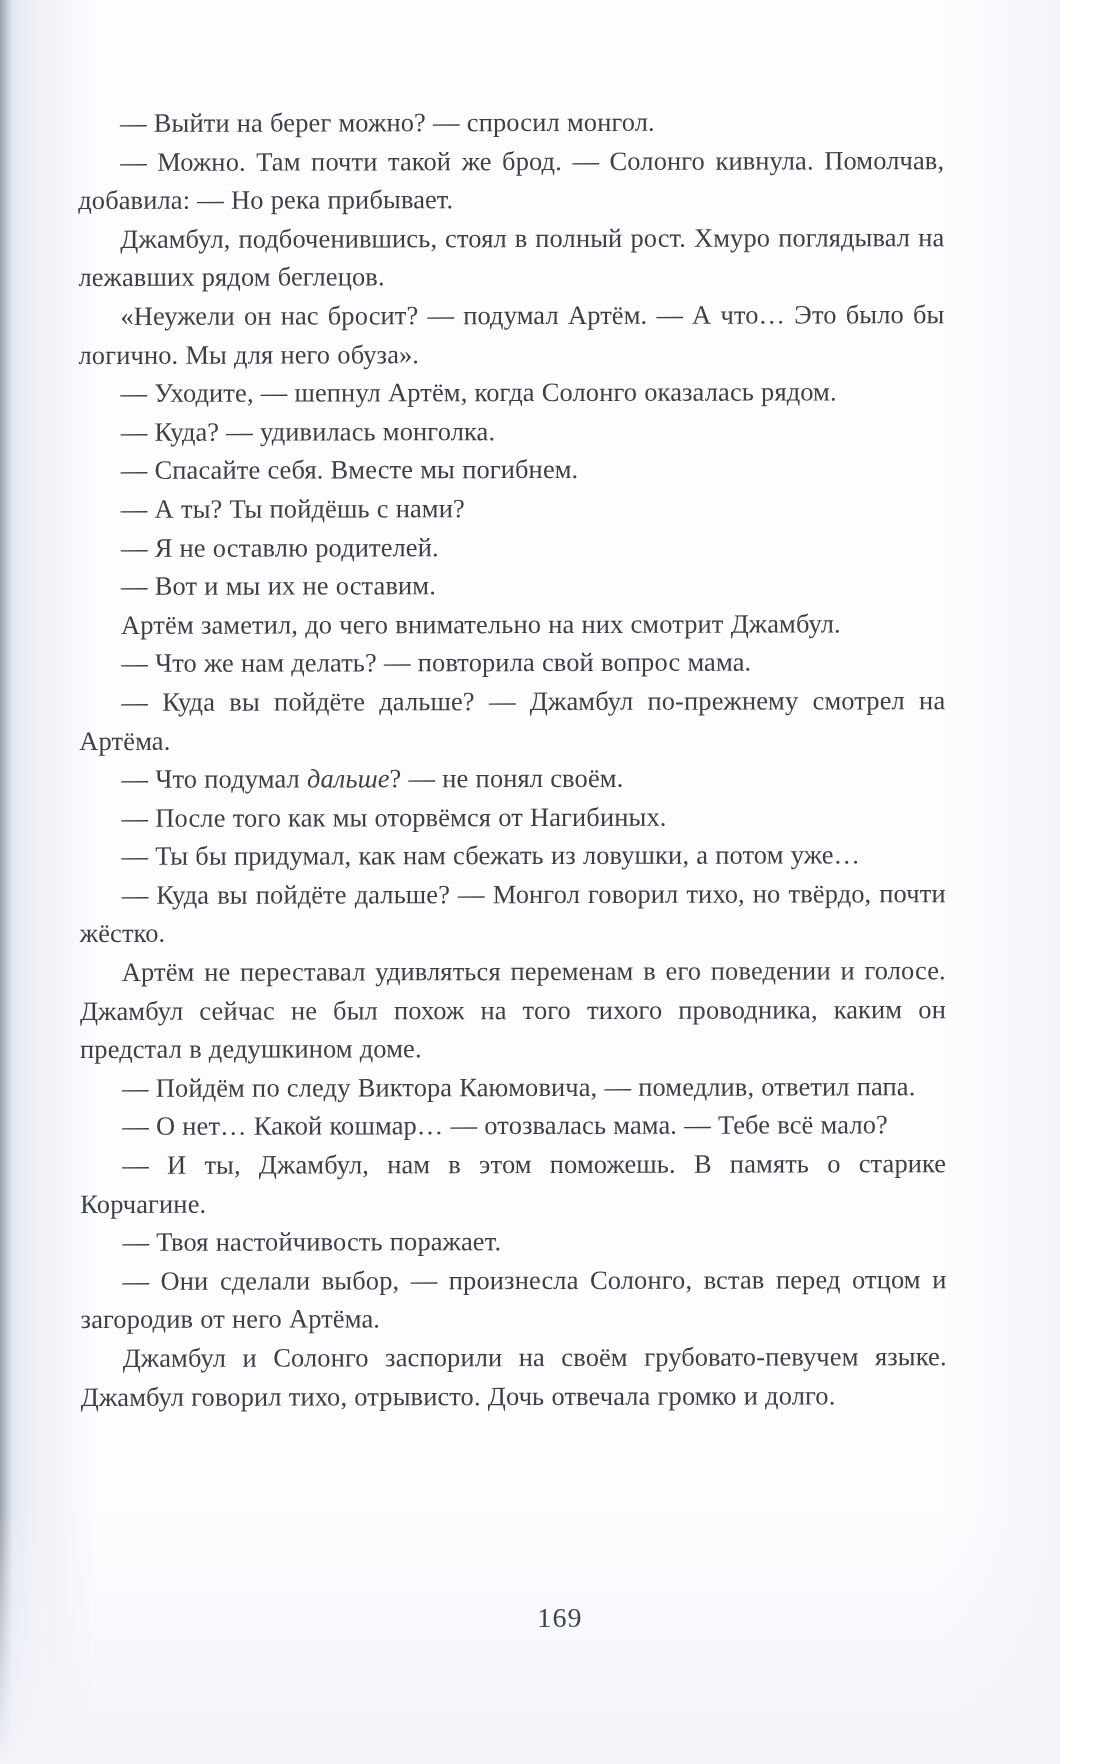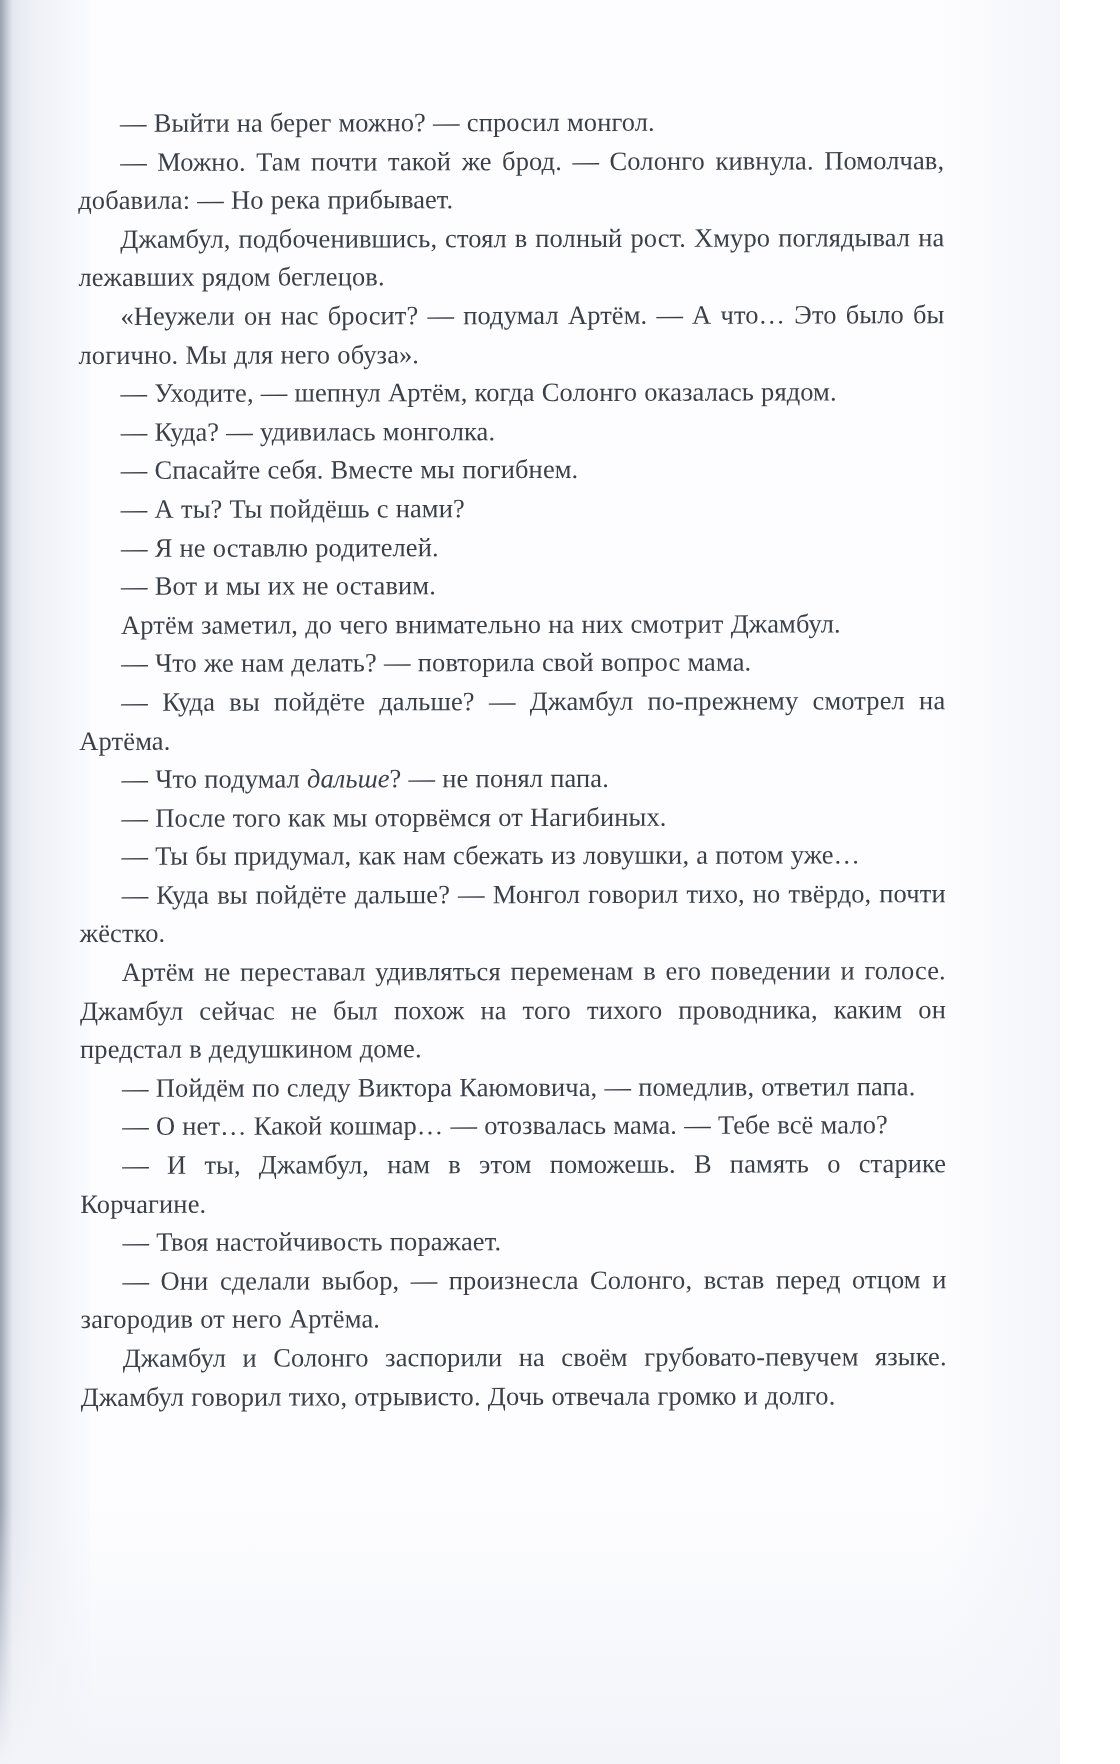--- a/index.html
+++ b/index.html
@@ -102,27 +102,28 @@
     <p class="para">«Неужели он нас бросит? — подумал Артём. — А что… Это было бы логично. Мы для него обуза».</p>
     <p class="para">— Уходите, — шепнул Артём, когда Солонго оказалась рядом.</p>
     <p class="para">— Куда? — удивилась монголка.</p>
     <p class="para">— Спасайте себя. Вместе мы погибнем.</p>
     <p class="para">— А ты? Ты пойдёшь с нами?</p>
     <p class="para">— Я не оставлю родителей.</p>
     <p class="para">— Вот и мы их не оставим.</p>
     <p class="para">Артём заметил, до чего внимательно на них смотрит Джамбул.</p>
     <p class="para">— Что же нам делать? — повторила свой вопрос мама.</p>
     <p class="para">— Куда вы пойдёте дальше? — Джамбул по-прежнему смотрел на Артёма.</p>
-    <p class="para"><span>— Что подумал </span><em class="ital">дальше</em><span>? — не понял папа.</span></p>
+    <p class="para"><span>— Что подумал </span><em class="ital">дальше</em><span>? — не понял своём.</span></p>
     <p class="para">— После того как мы оторвёмся от Нагибиных.</p>
     <p class="para">— Ты бы придумал, как нам сбежать из ловушки, а потом уже…</p>
     <p class="para">— Куда вы пойдёте дальше? — Монгол говорил тихо, но твёрдо, почти жёстко.</p>
     <p class="para">Артём не переставал удивляться переменам в его поведении и голосе. Джамбул сейчас не был похож на того тихого проводника, каким он предстал в дедушкином доме.</p>
     <p class="para">— Пойдём по следу Виктора Каюмовича, — помедлив, ответил папа.</p>
     <p class="para">— О нет… Какой кошмар… — отозвалась мама. — Тебе всё мало?</p>
     <p class="para">— И ты, Джамбул, нам в этом поможешь. В память о старике Корчагине.</p>
     <p class="para">— Твоя настойчивость поражает.</p>
     <p class="para">— Они сделали выбор, — произнесла Солонго, встав перед отцом и загородив от него Артёма.</p>
     <p class="para">Джамбул и Солонго заспорили на своём грубовато-певучем языке. Джамбул говорил тихо, отрывисто. Дочь отвечала громко и долго.</p>
   </div>
 
+  <div id="page-number">169</div>
 
 </div>
 
 </body></html>

